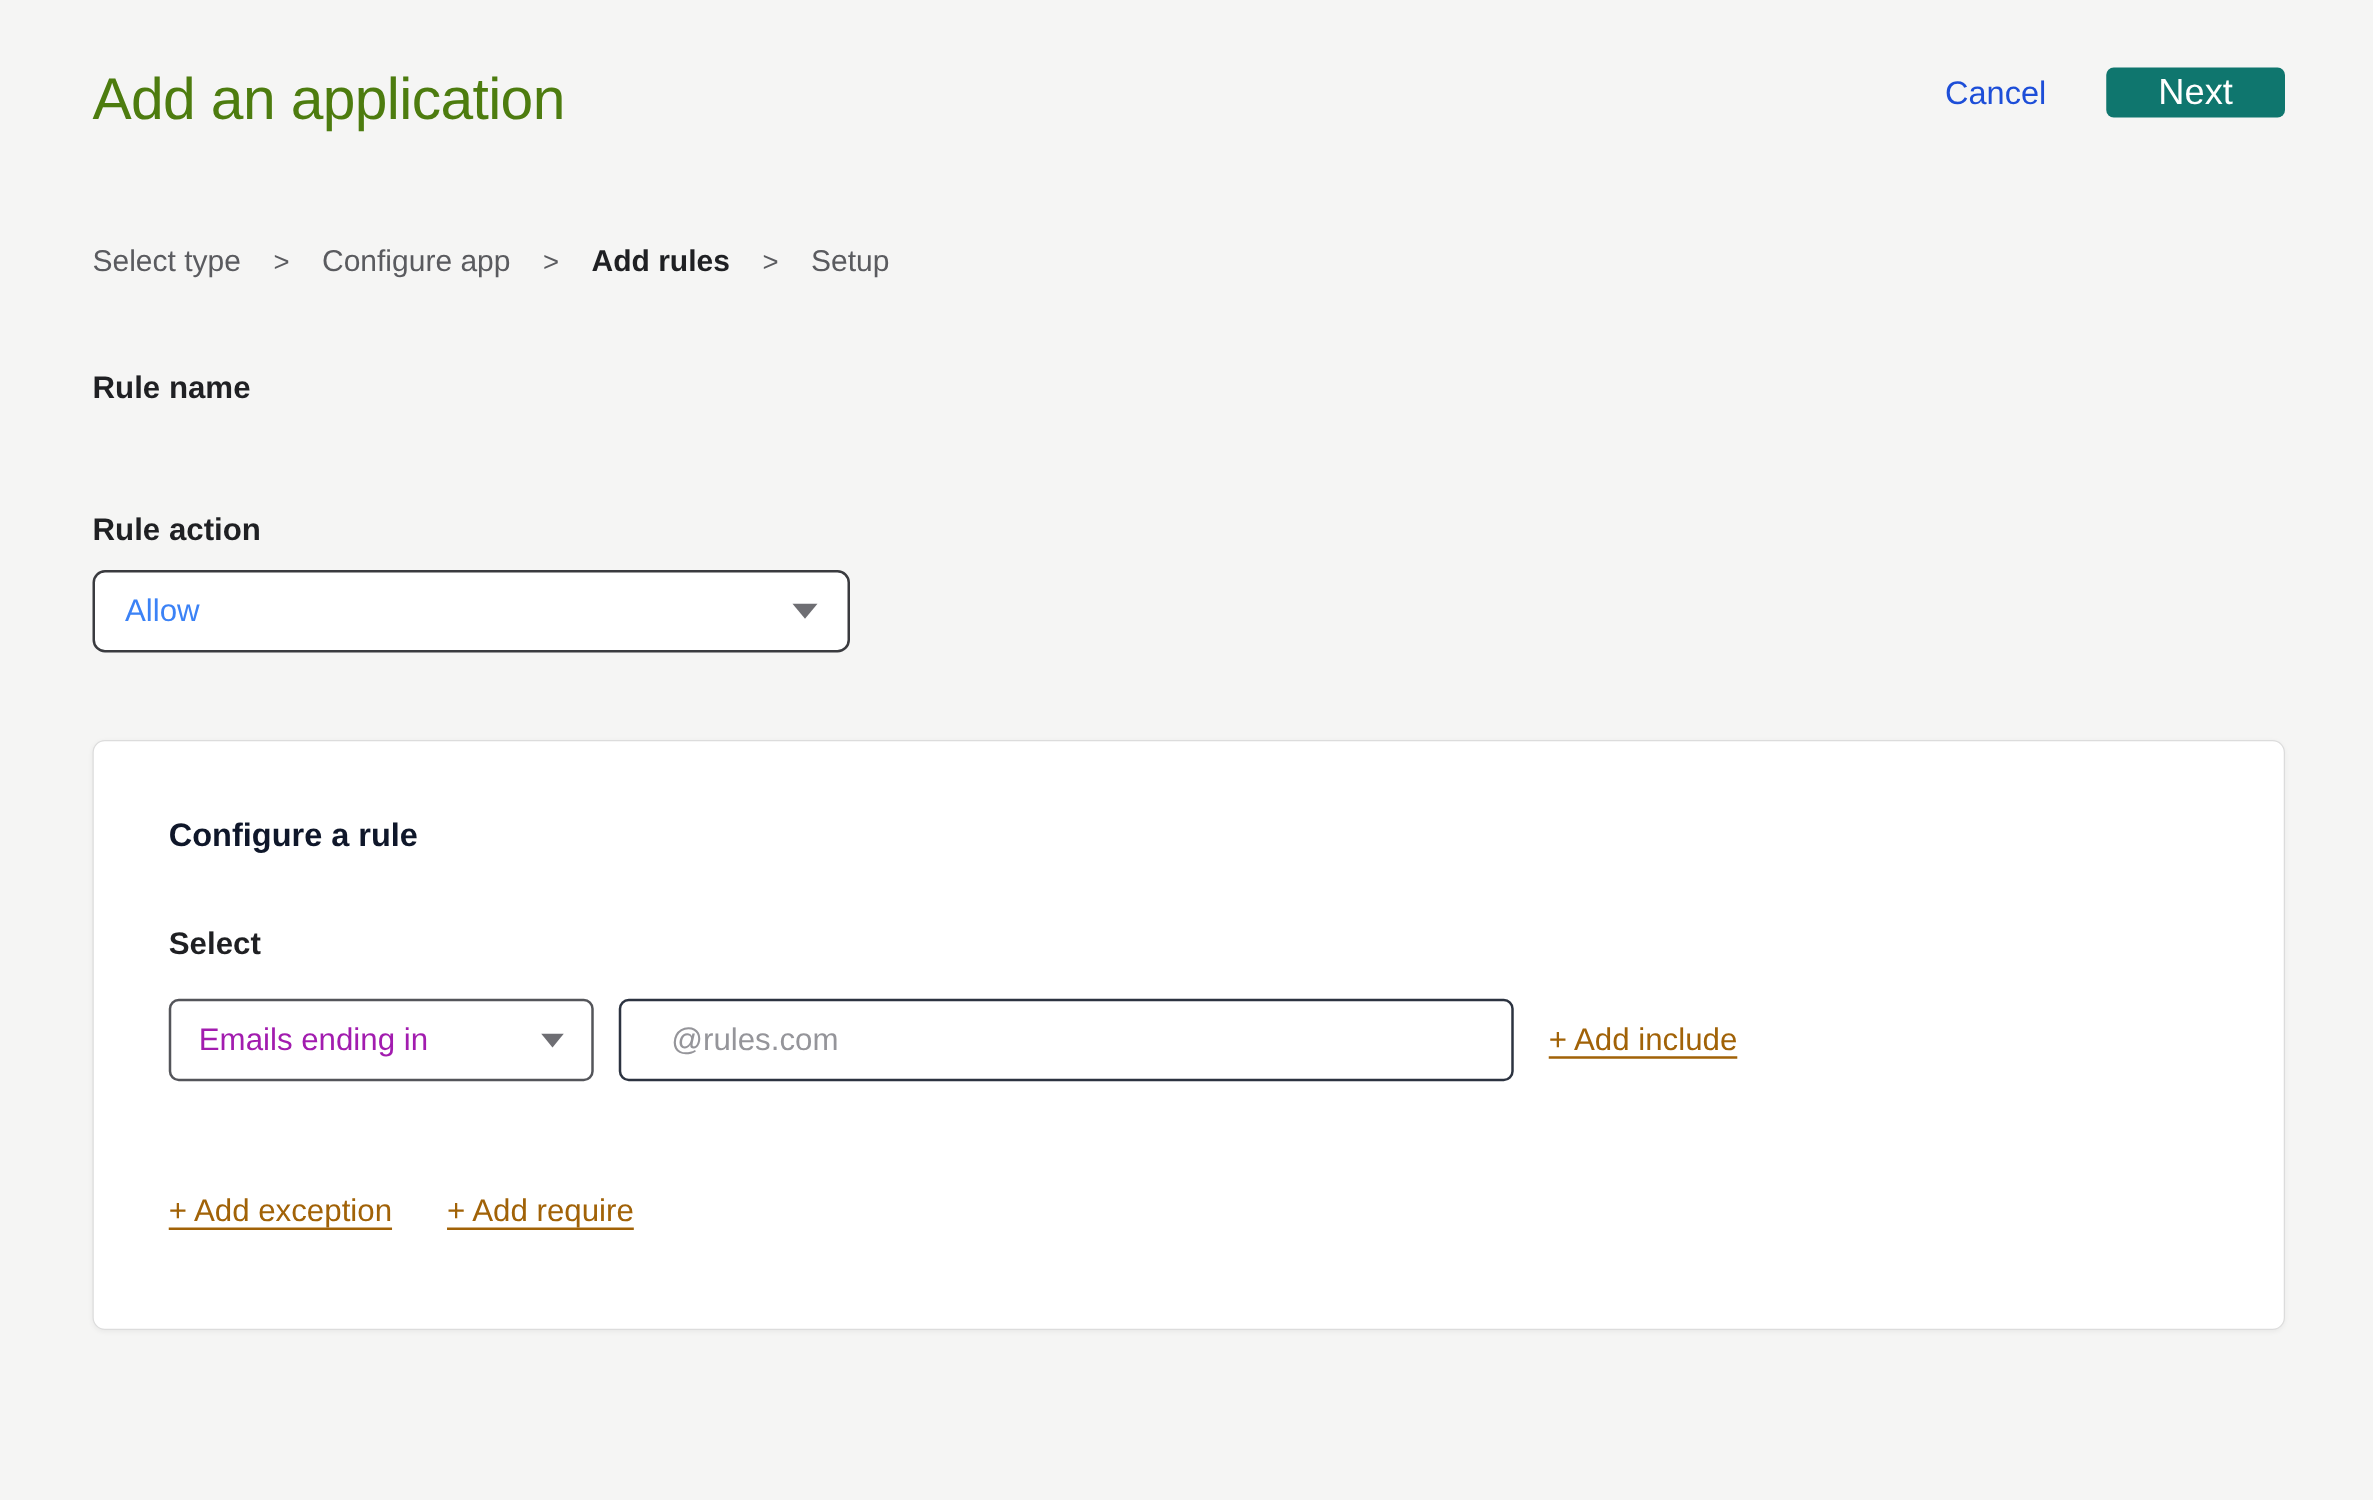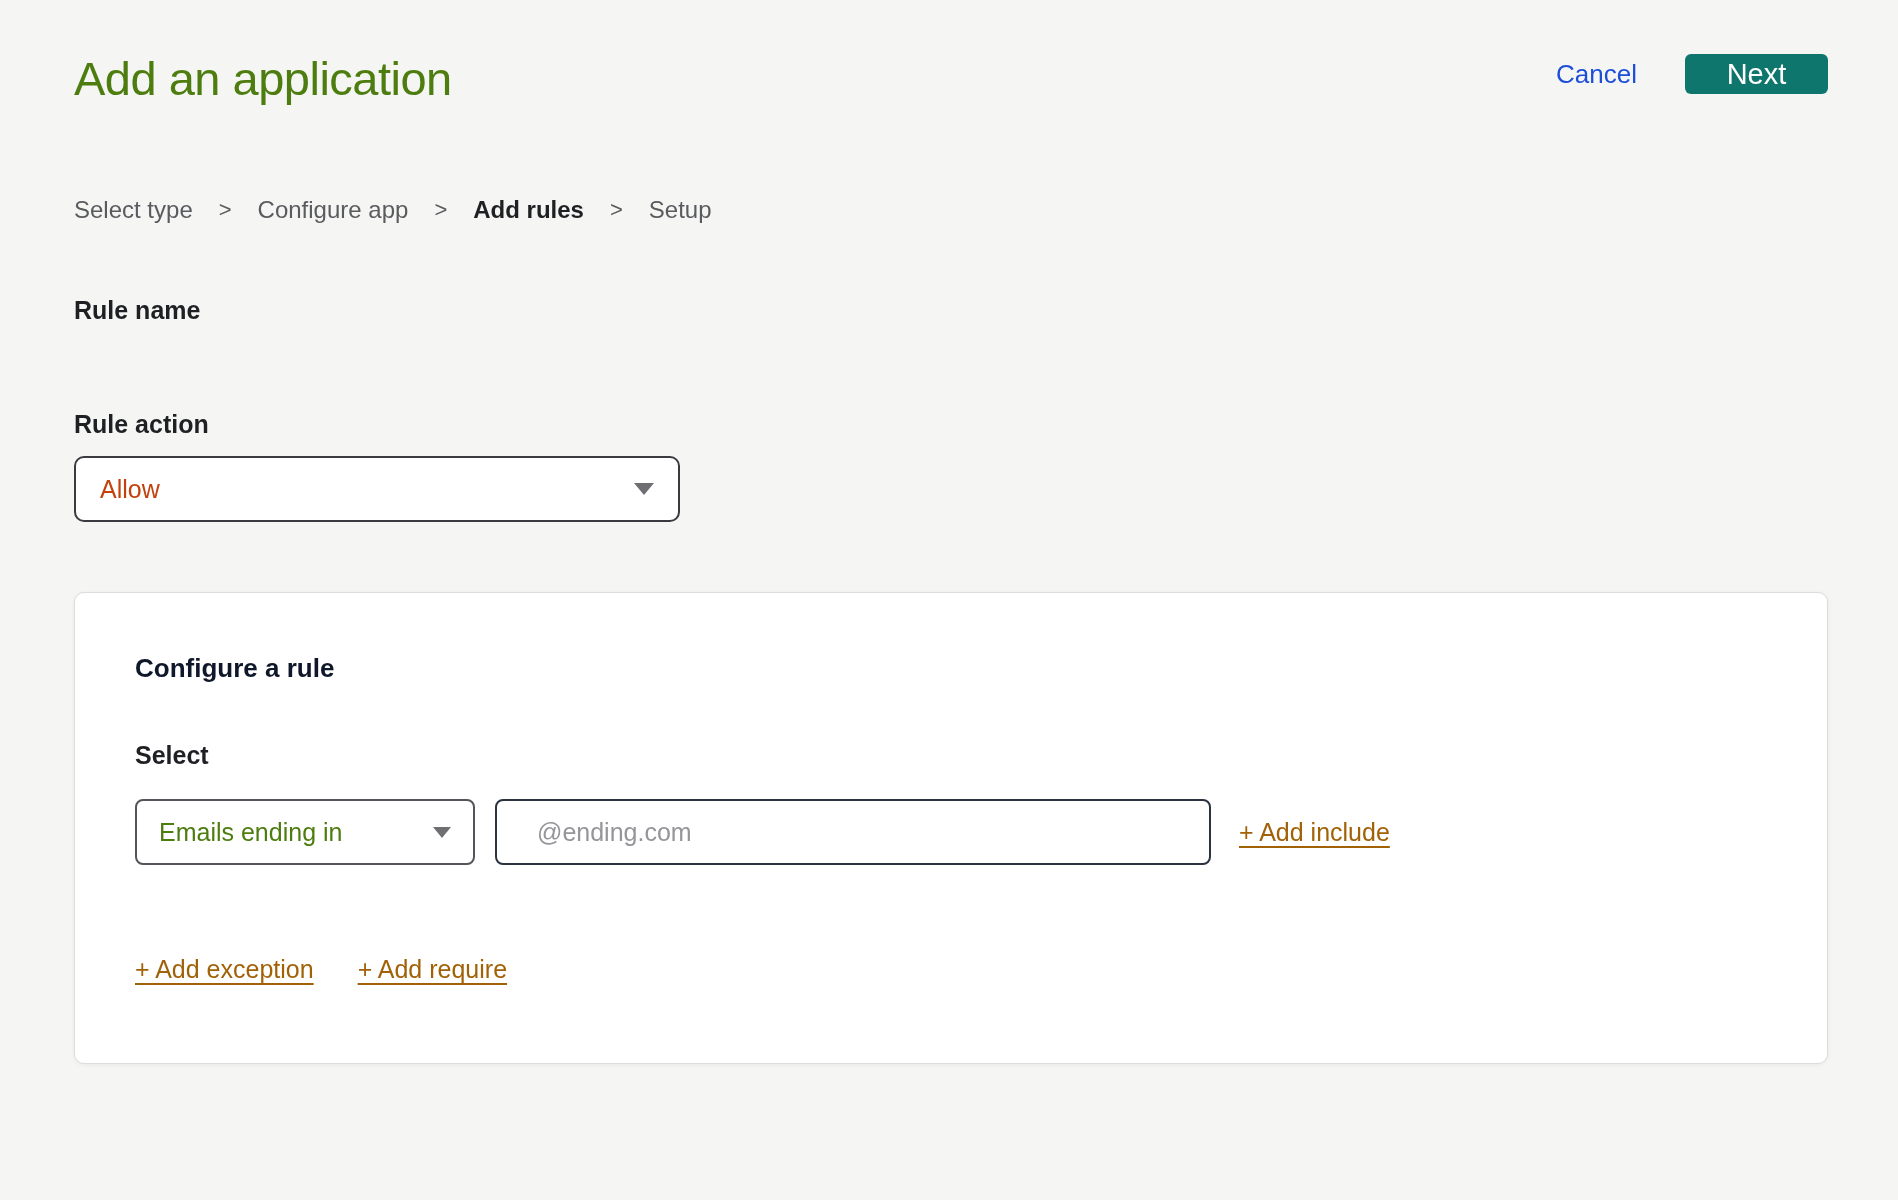--- a/index.html
+++ b/index.html
@@ -90,21 +90,21 @@
     width: 606px;
     height: 66px;
     background: #ffffff;
     border: 2px solid #3a3b3f;
     border-radius: 10px;
     display: flex;
     align-items: center;
     justify-content: space-between;
     padding: 12px 24px;
     font-size: 25px;
-    color: #c2410c;
+    color: #3b82f6;
     cursor: pointer;
   }
   .caret-down {
     width: 0; height: 0;
     border-left: 10px solid transparent;
     border-right: 10px solid transparent;
     border-top: 12px solid #6e6e73;
   }
 
   
@@ -135,21 +135,21 @@
     width: 340px;
     height: 66px;
     background: #ffffff;
     border: 2px solid #54555a;
     border-radius: 8px;
     display: flex;
     align-items: center;
     justify-content: space-between;
     padding: 0 22px;
     font-size: 25px;
-    color: #4d7c0f;
+    color: #a21caf;
     cursor: pointer;
     flex: none;
   }
   .condition-select .caret-down {
     border-left-width: 9px; border-right-width: 9px; border-top-width: 11px;
   }
   .tag-input {
     margin-left: 20px;
     width: 716px;
     height: 66px;
@@ -238,21 +238,21 @@
     <h2 class="card-title">Configure a rule</h2>
     <div class="field-label include-label">Select</div>
 
     <div class="controls-row">
       <div class="condition-select">
         <span>Emails ending in</span>
         <span class="caret-down"></span>
       </div>
 
       <div class="tag-input">
-        <span class="tag-placeholder">@ending.com</span>
+        <span class="tag-placeholder">@rules.com</span>
       </div>
 
       <a class="add-link add-include">+ Add include</a>
     </div>
 
     <div class="links-row">
       <a class="add-link">+ Add exception</a>
       <a class="add-link">+ Add require</a>
     </div>
   </section>

